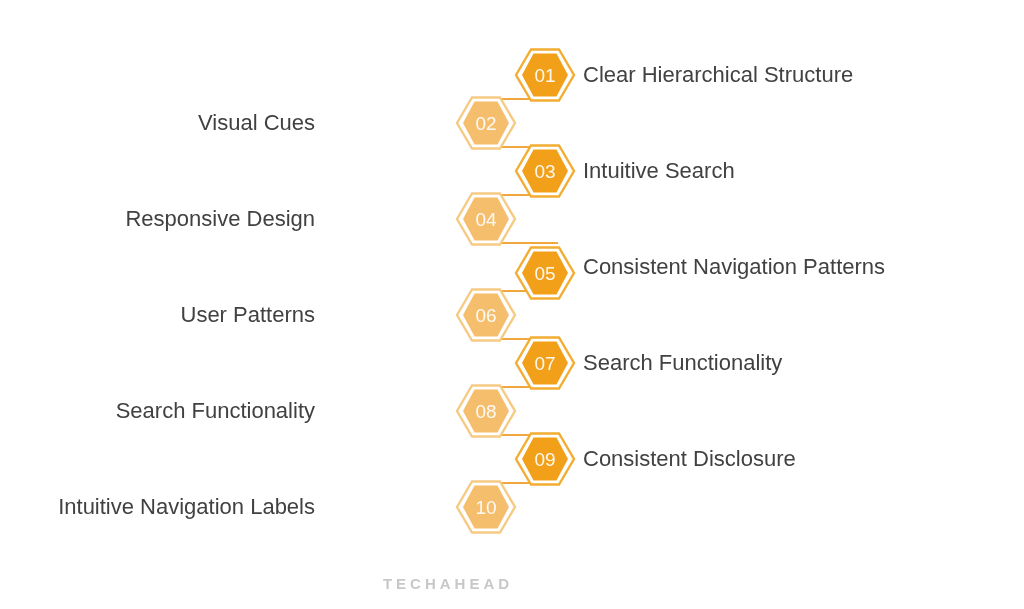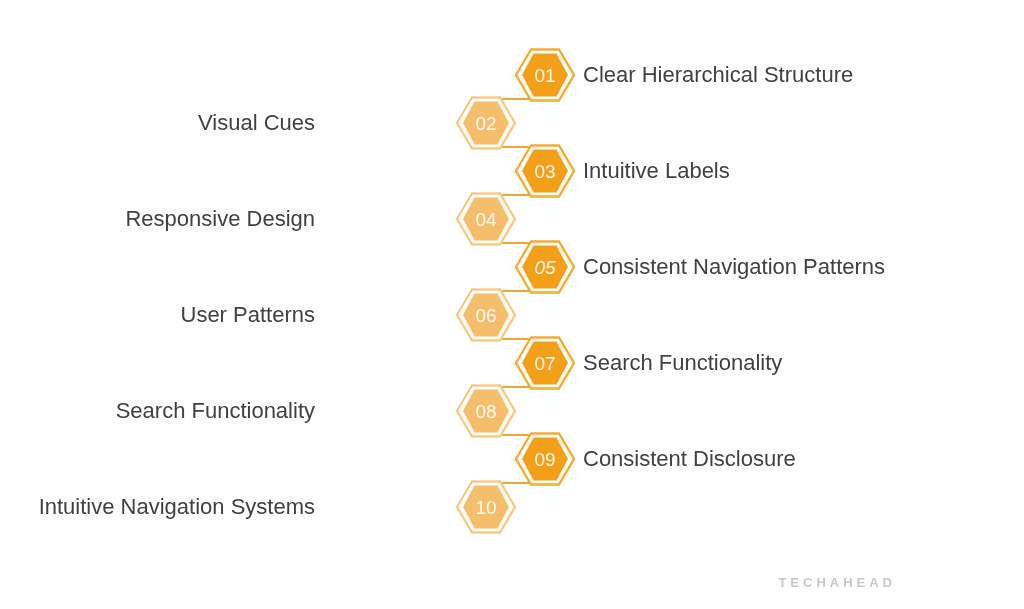--- a/index.html
+++ b/index.html
@@ -51,22 +51,22 @@
     color: var(--label-text, #414042);
     white-space: nowrap;
   }
   .step-label.side-right { justify-content: flex-start; }
   .step-label.side-left  { justify-content: flex-end; }
   .footer-logo {
     position: absolute;
     left: 0;
     right: 0;
     top: 575px;
-    text-align: right;
-    font-size: 13px;
+    text-align: center;
+    font-size: 15px;
     font-weight: bold;
     letter-spacing: 4px;
     color: var(--logo-text, #C8C8C8);
     z-index: 1;
   }
 </style>
 </head>
 <body>
 
 <div class="canvas">
@@ -96,30 +96,30 @@
         </svg>
       </div>
       <div class="step-label side-left" style="top: 94px; right: 581px;">Visual Cues</div>
       <div class="hex" style="left: 514px; top: 142px;">
         <svg viewBox="0 0 62 58">
           <path d="M2,29 L17,3.5 L45,3.5 L60,29 L45,54.5 L17,54.5 Z" class="hex-outer-dark"></path>
           <path d="M8,29 L19.5,7.5 L42.5,7.5 L54,29 L42.5,50.5 L19.5,50.5 Z" class="hex-inner-dark"></path>
           <text x="31" y="35.5" class="hex-number">03</text>
         </svg>
       </div>
-      <div class="step-label side-right" style="top: 142px; left: 583px;">Intuitive Labels</div>
+      <div class="step-label side-right" style="top: 142px; left: 583px;">Intuitive Search</div>
       <div class="hex" style="left: 455px; top: 190px;">
         <svg viewBox="0 0 62 58">
           <path d="M2,29 L17,3.5 L45,3.5 L60,29 L45,54.5 L17,54.5 Z" class="hex-outer-light"></path>
           <path d="M8,29 L19.5,7.5 L42.5,7.5 L54,29 L42.5,50.5 L19.5,50.5 Z" class="hex-inner-light"></path>
           <text x="31" y="35.5" class="hex-number">04</text>
         </svg>
       </div>
       <div class="step-label side-left" style="top: 190px; right: 581px;">Responsive Design</div>
-      <div class="hex" style="left: 514px; top: 238px; font-style: italic;">
+      <div class="hex" style="left: 514px; top: 244px;">
         <svg viewBox="0 0 62 58">
           <path d="M2,29 L17,3.5 L45,3.5 L60,29 L45,54.5 L17,54.5 Z" class="hex-outer-dark"></path>
           <path d="M8,29 L19.5,7.5 L42.5,7.5 L54,29 L42.5,50.5 L19.5,50.5 Z" class="hex-inner-dark"></path>
           <text x="31" y="35.5" class="hex-number">05</text>
         </svg>
       </div>
       <div class="step-label side-right" style="top: 238px; left: 583px;">Consistent Navigation Patterns</div>
       <div class="hex" style="left: 455px; top: 286px;">
         <svg viewBox="0 0 62 58">
           <path d="M2,29 L17,3.5 L45,3.5 L60,29 L45,54.5 L17,54.5 Z" class="hex-outer-light"></path>
@@ -152,16 +152,16 @@
         </svg>
       </div>
       <div class="step-label side-right" style="top: 430px; left: 583px;">Consistent Disclosure</div>
       <div class="hex" style="left: 455px; top: 478px;">
         <svg viewBox="0 0 62 58">
           <path d="M2,29 L17,3.5 L45,3.5 L60,29 L45,54.5 L17,54.5 Z" class="hex-outer-light"></path>
           <path d="M8,29 L19.5,7.5 L42.5,7.5 L54,29 L42.5,50.5 L19.5,50.5 Z" class="hex-inner-light"></path>
           <text x="31" y="35.5" class="hex-number">10</text>
         </svg>
       </div>
-      <div class="step-label side-left" style="top: 478px; right: 581px;">Intuitive Navigation Systems</div>
+      <div class="step-label side-left" style="top: 478px; right: 581px;">Intuitive Navigation Labels</div>
     </div>
   <div class="footer-logo">TECHAHEAD</div>
 </div>
 
 </body></html>

